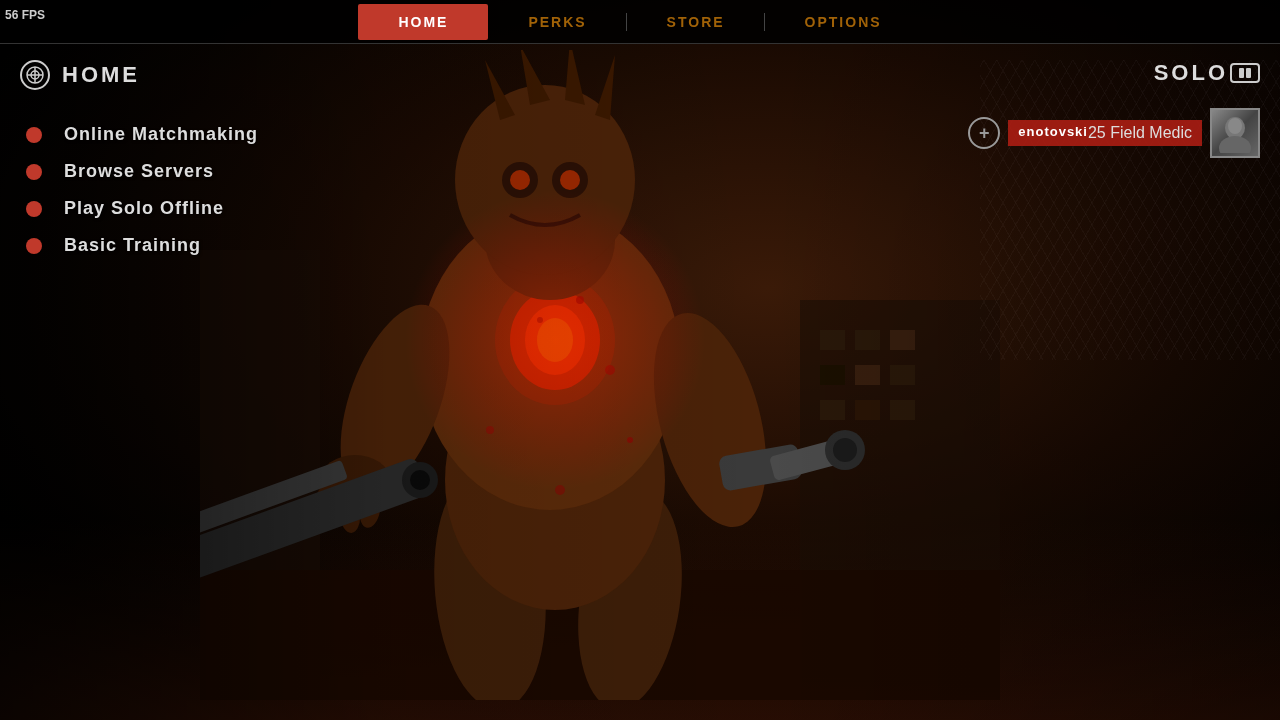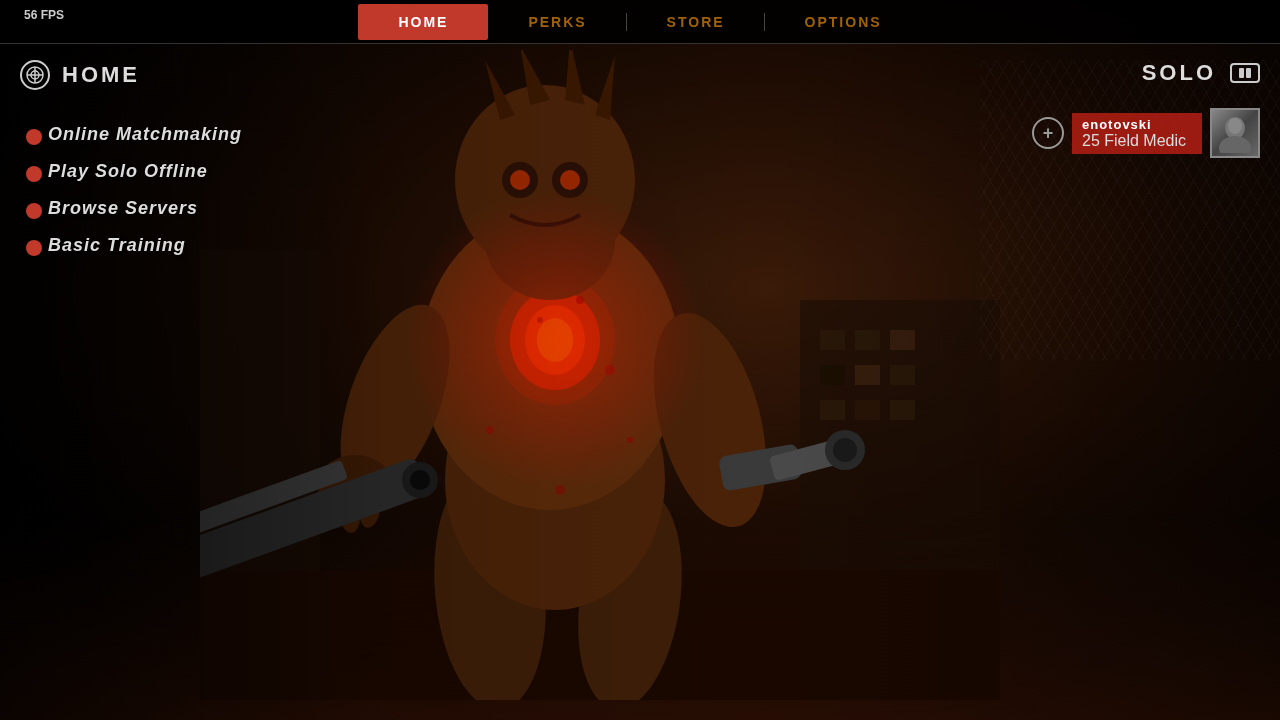--- a/index.html
+++ b/index.html
@@ -46,21 +46,21 @@
       background: rgba(0,0,0,0.85);
       border-bottom: 1px solid #333;
       display: flex;
       align-items: center;
       z-index: 10;
     }
 
     .fps-counter {
       position: absolute;
       top: 8px;
-      left: 24px;
+      left: 5px;
       color: #ccc;
       font-size: 12px;
       font-weight: bold;
     }
 
     .nav-items {
       display: flex;
       width: 100%;
       justify-content: center;
       gap: 0;
@@ -128,21 +128,21 @@
       letter-spacing: 3px;
     }
 
     
     .solo-header {
       position: absolute;
       top: 60px;
       right: 20px;
       display: flex;
       align-items: center;
-      gap: 14px;
+      gap: 2px;
       z-index: 5;
     }
 
     .solo-text {
       color: #ddd;
       font-size: 22px;
       font-weight: bold;
       letter-spacing: 3px;
     }
 
@@ -189,21 +189,21 @@
       justify-content: center;
       color: #999;
       font-size: 18px;
       font-weight: bold;
     }
 
     .player-info {
       background: rgba(180, 30, 20, 0.85);
       padding: 4px 10px;
       display: flex;
-      flex-direction: column;
+      flex-direction: row;
       min-width: 130px;
     }
 
     .player-name {
       color: #fff;
       font-size: 13px;
       font-weight: bold;
       letter-spacing: 1px;
     }
 
@@ -238,26 +238,25 @@
       top: 118px;
       left: 20px;
       display: flex;
       flex-direction: column;
       gap: 4px;
       z-index: 5;
     }
 
     .menu-item {
       display: flex;
-      align-items: flex-end;
-      gap: 6px;
+      align-items: center;
+      gap: 22px;
       cursor: pointer;
       padding: 6px 12px 6px 6px;
       width: 290px;
-      font-style: italic;
     }
 
     .menu-dot {
       width: 16px;
       height: 16px;
       background: #c0392b;
       border-radius: 50%;
       flex-shrink: 0;
     }
 
@@ -456,23 +455,23 @@
   </div>
 </div>
 
 <div class="menu-list">
   <div class="menu-item">
     <div class="menu-dot"></div>
     <span class="menu-label">Online Matchmaking</span>
   </div>
   <div class="menu-item">
     <div class="menu-dot"></div>
-    <span class="menu-label">Play Solo Offline</span>
+    <span class="menu-label">Browse Servers</span>
   </div>
   <div class="menu-item">
     <div class="menu-dot"></div>
-    <span class="menu-label">Browse Servers</span>
+    <span class="menu-label">Play Solo Offline</span>
   </div>
   <div class="menu-item">
     <div class="menu-dot"></div>
     <span class="menu-label">Basic Training</span>
   </div>
 </div>
 
 </body></html>

